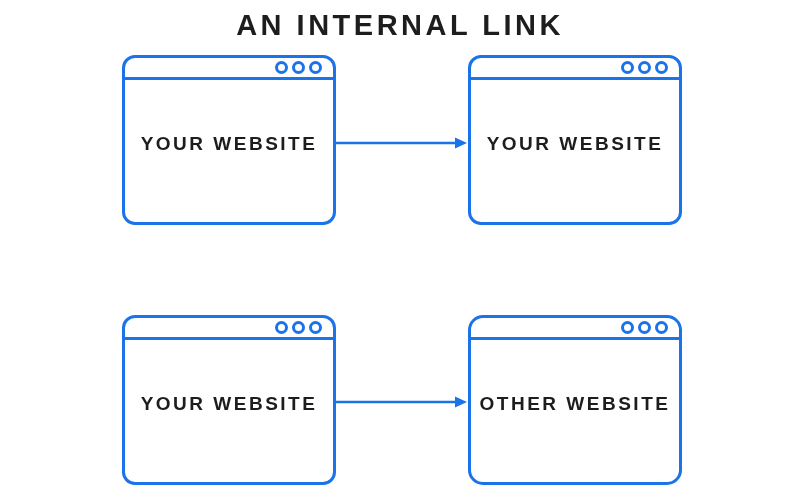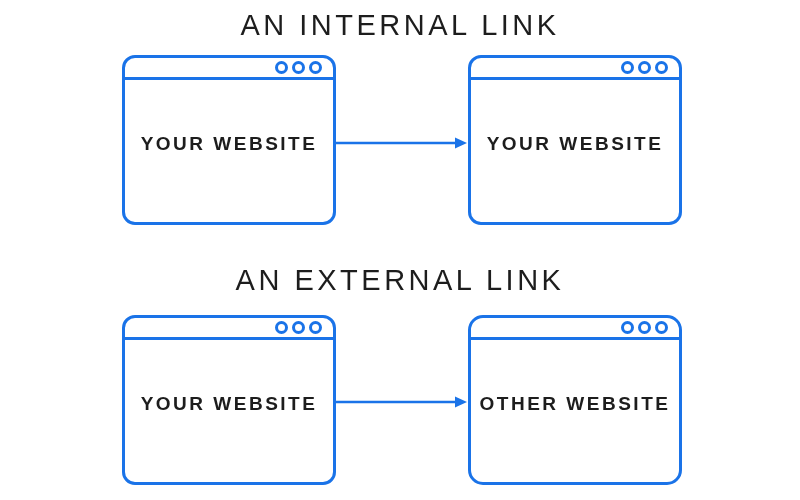--- a/index.html
+++ b/index.html
@@ -17,21 +17,21 @@
     overflow: hidden;
   }
   .section-title {
     position: absolute;
     left: 0;
     width: 100%;
     margin: 0;
     text-align: center;
     font-size: 29px;
     line-height: 34px;
-    font-weight: normal;
+    font-weight: bold;
     letter-spacing: 3.5px;
     color: var(--text);
     white-space: nowrap;
   }
   .title-1 { top: 8px; }
   .title-2 { top: 263px; }
 
   .browser-window {
     position: absolute;
     width: 214px;
@@ -124,21 +124,20 @@
         <span class="dot"></span>
         <span class="dot"></span>
         <span class="dot"></span>
       </span>
     </div>
     <div class="content">
       <span class="window-label">YOUR WEBSITE</span>
     </div>
   </div>
 
-  <h1 class="section-title title-2">AN EXTERNAL LINK</h1>
 
   <div class="browser-window w2a">
     <div class="titlebar">
       <span class="dots">
         <span class="dot"></span>
         <span class="dot"></span>
         <span class="dot"></span>
       </span>
     </div>
     <div class="content">

